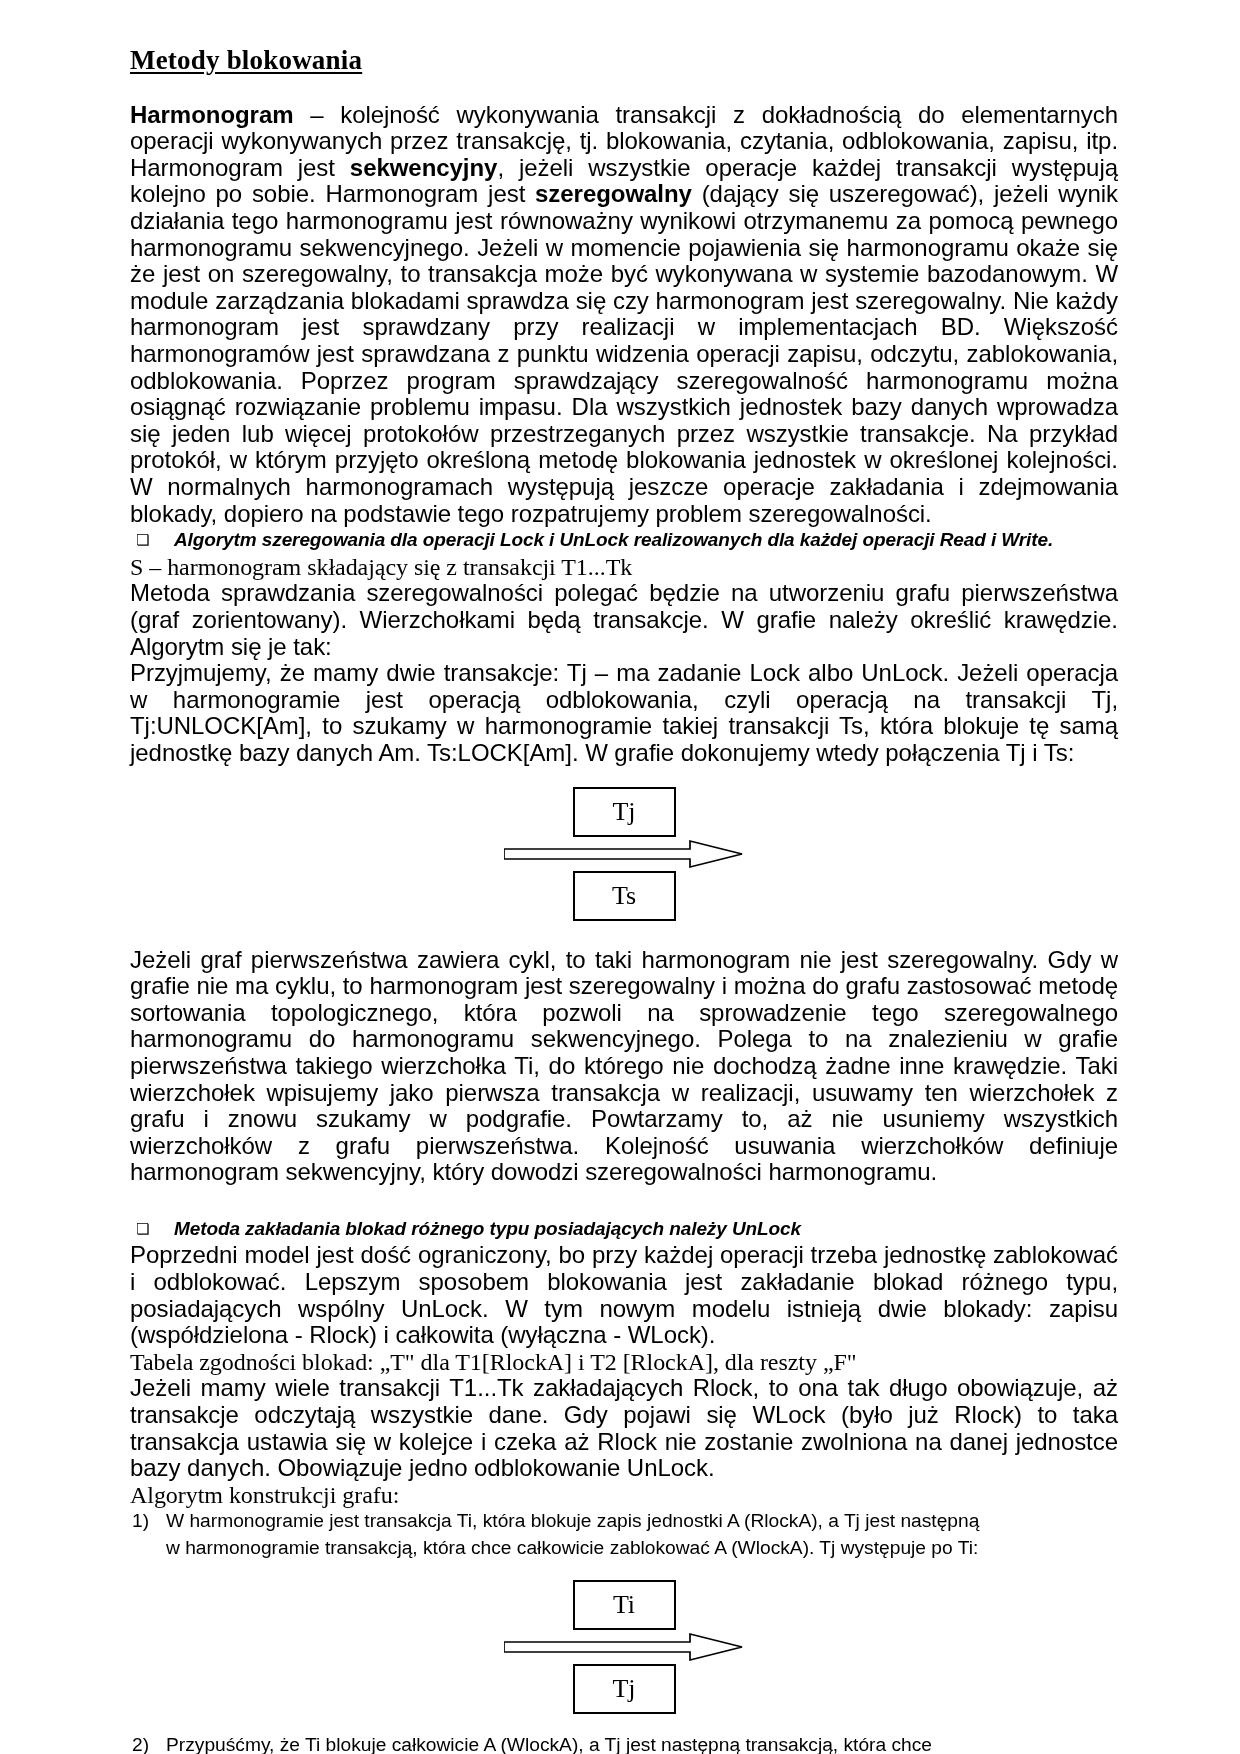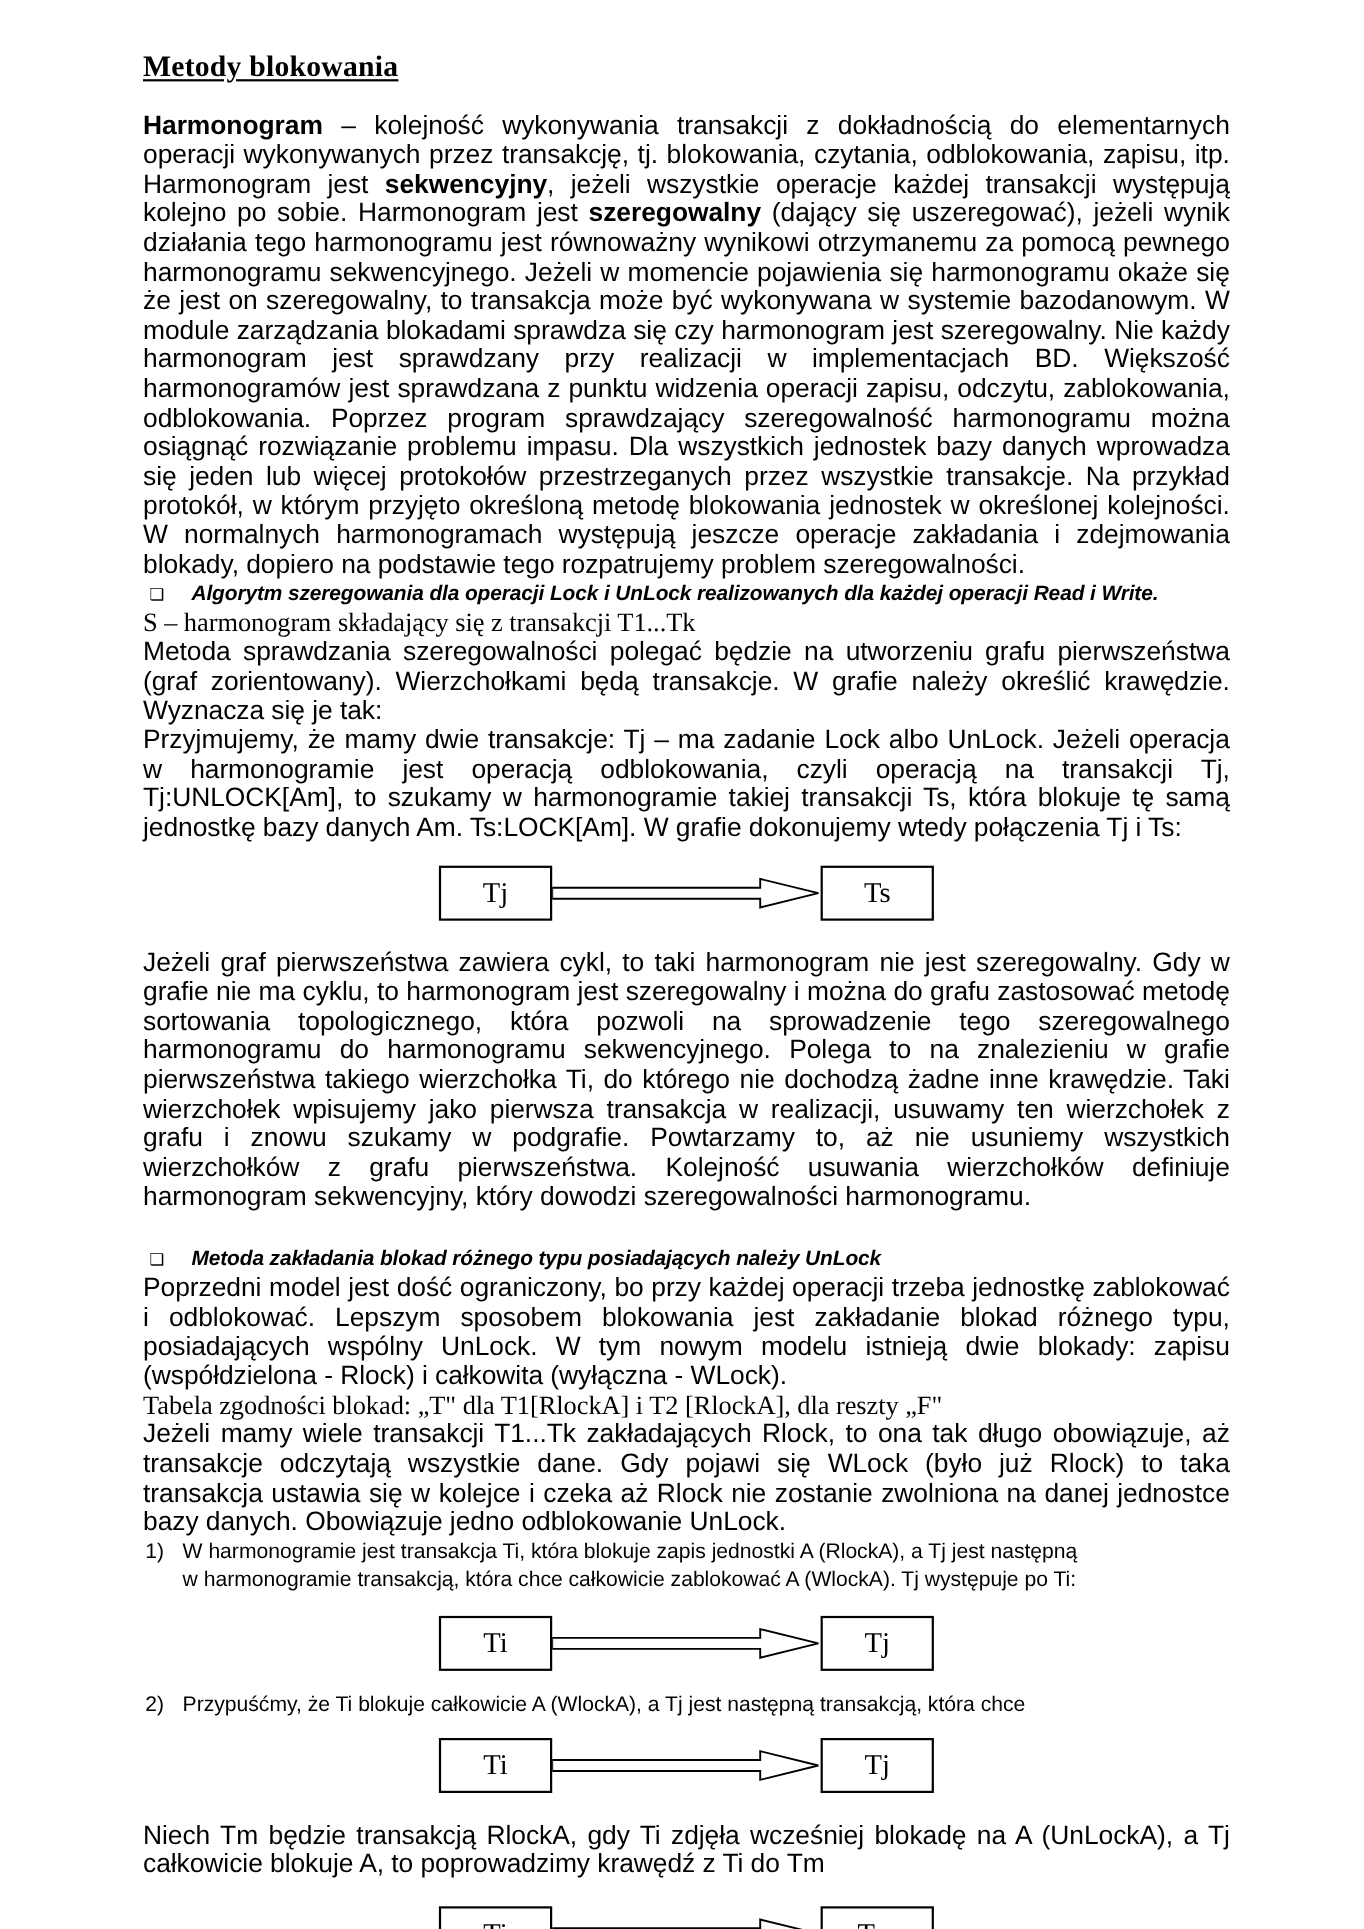--- a/index.html
+++ b/index.html
@@ -87,20 +87,21 @@
     display: flex;
     align-items: center;
     justify-content: center;
     margin: 0 auto;
     width: 100%;
   }
   .diagram-inner {
     display: flex;
     align-items: center;
     width: 450px;
+    flex-direction: column;
   }
   .node {
     width: 103px;
     height: 50px;
     border: 2px solid #000;
     background: #fff;
     display: flex;
     align-items: center;
     justify-content: center;
     font-family: "Liberation Serif", serif;
@@ -134,21 +135,21 @@
   <div class="bullet-head">
     <span class="bullet-marker">❏</span>
     <span class="bullet-text">
       <span>Algorytm szeregowania dla operacji Lock i UnLock realizowanych dla każdej operacji Read</span>
       <span>i Write.</span>
     </span>
   </div>
 
   <p class="body flush">S – harmonogram składający się z transakcji T1...Tk</p>
 
-  <p class="body">Metoda sprawdzania szeregowalności polegać będzie na utworzeniu grafu pierwszeństwa (graf zorientowany). Wierzchołkami będą transakcje. W grafie należy określić krawędzie. Wyznacza się je tak:</p>
+  <p class="body">Metoda sprawdzania szeregowalności polegać będzie na utworzeniu grafu pierwszeństwa (graf zorientowany). Wierzchołkami będą transakcje. W grafie należy określić krawędzie. Algorytm się je tak:</p>
 
   <p class="body">Przyjmujemy, że mamy dwie transakcje: Tj – ma zadanie Lock albo UnLock. Jeżeli operacja w harmonogramie jest operacją odblokowania, czyli operacją na transakcji Tj,  Tj:UNLOCK[Am], to szukamy w harmonogramie takiej transakcji Ts, która blokuje tę samą jednostkę bazy danych Am. Ts:LOCK[Am]. W grafie dokonujemy wtedy połączenia Tj i Ts:</p>
 
   <div class="sp-20"></div>
 
   <div class="diagram">
     <div class="diagram-inner">
       <div class="node">Tj</div>
       <div class="edge">
         <svg viewBox="0 0 240 34" preserveAspectRatio="none" aria-hidden="true">
@@ -171,20 +172,21 @@
       <span>Metoda zakładania blokad różnego typu posiadających należy UnLock</span>
     </span>
   </div>
 
   <p class="body">Poprzedni model jest dość ograniczony, bo przy każdej operacji trzeba jednostkę zablokować i odblokować. Lepszym sposobem blokowania jest zakładanie blokad różnego typu, posiadających wspólny UnLock. W tym nowym modelu istnieją dwie blokady: zapisu (współdzielona - Rlock) i całkowita (wyłączna - WLock).</p>
 
   <p class="body flush">Tabela zgodności blokad: „T" dla T1[RlockA] i T2 [RlockA], dla reszty „F"</p>
 
   <p class="body">Jeżeli mamy wiele transakcji T1...Tk zakładających Rlock, to ona tak długo obowiązuje, aż transakcje odczytają wszystkie dane. Gdy pojawi się WLock (było już Rlock) to taka transakcja ustawia się w kolejce i czeka aż Rlock nie zostanie zwolniona na danej jednostce bazy danych. Obowiązuje jedno odblokowanie UnLock.</p>
 
+  <p class="body flush">Algorytm konstrukcji grafu:</p>
 
   <div class="num-item">
     <span class="num-marker">1)</span>
     <span class="num-text">
       <span class="cont">W harmonogramie jest transakcja Ti, która blokuje zapis jednostki A (RlockA), a Tj jest następną</span>
       <span class="cont">w harmonogramie transakcją, która chce całkowicie zablokować A (WlockA). Tj występuje po Ti:</span>
     </span>
   </div>
 
   <div class="sp-18"></div>

